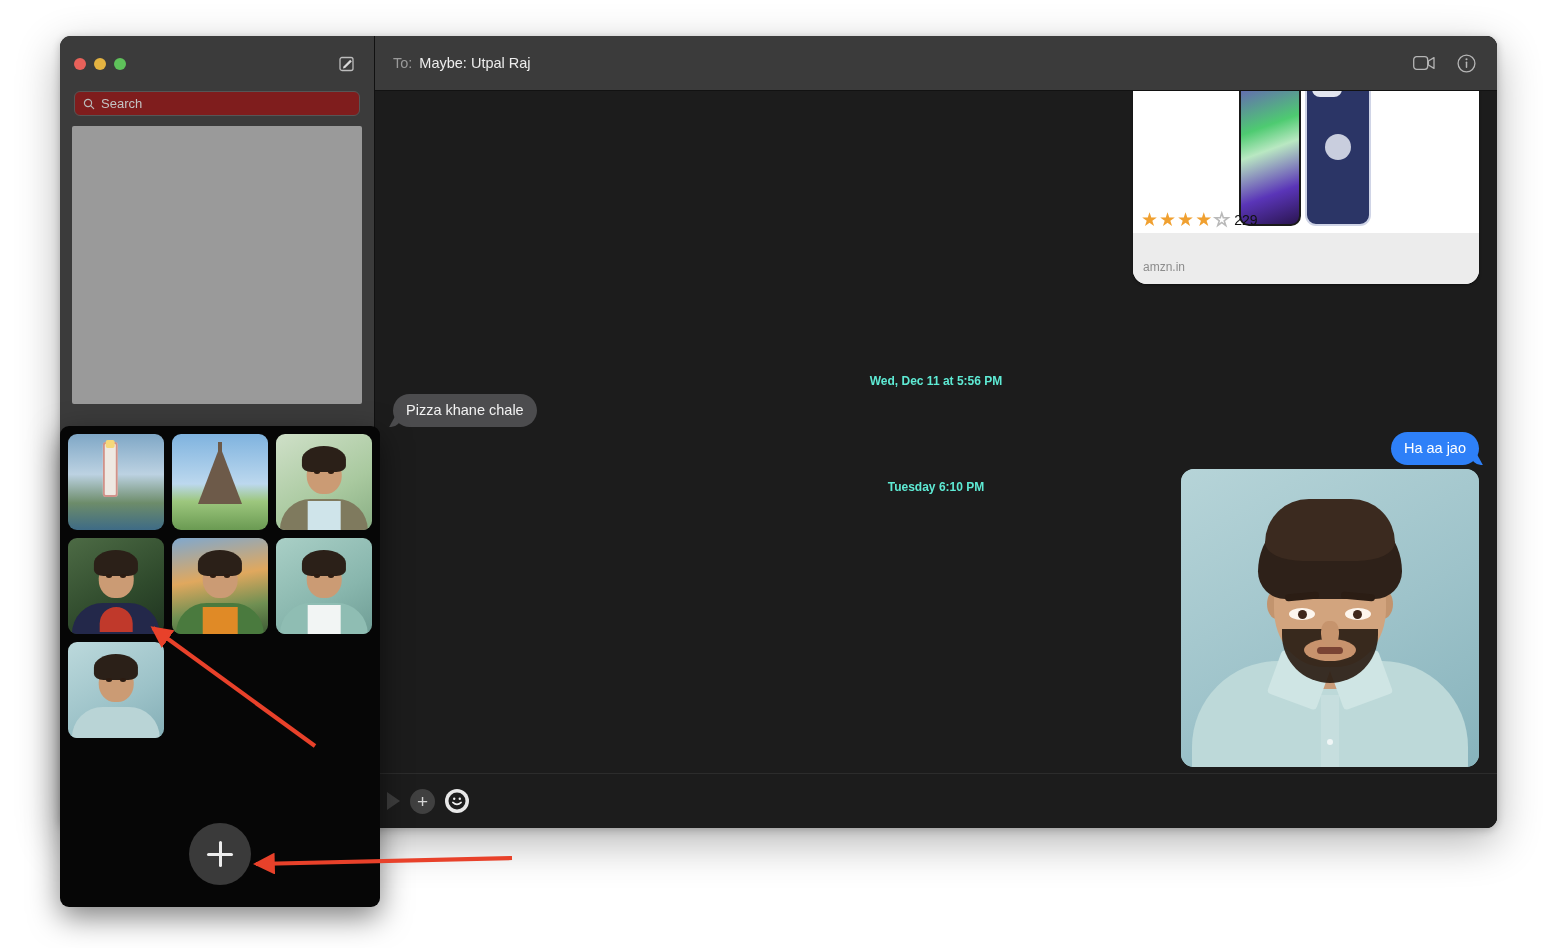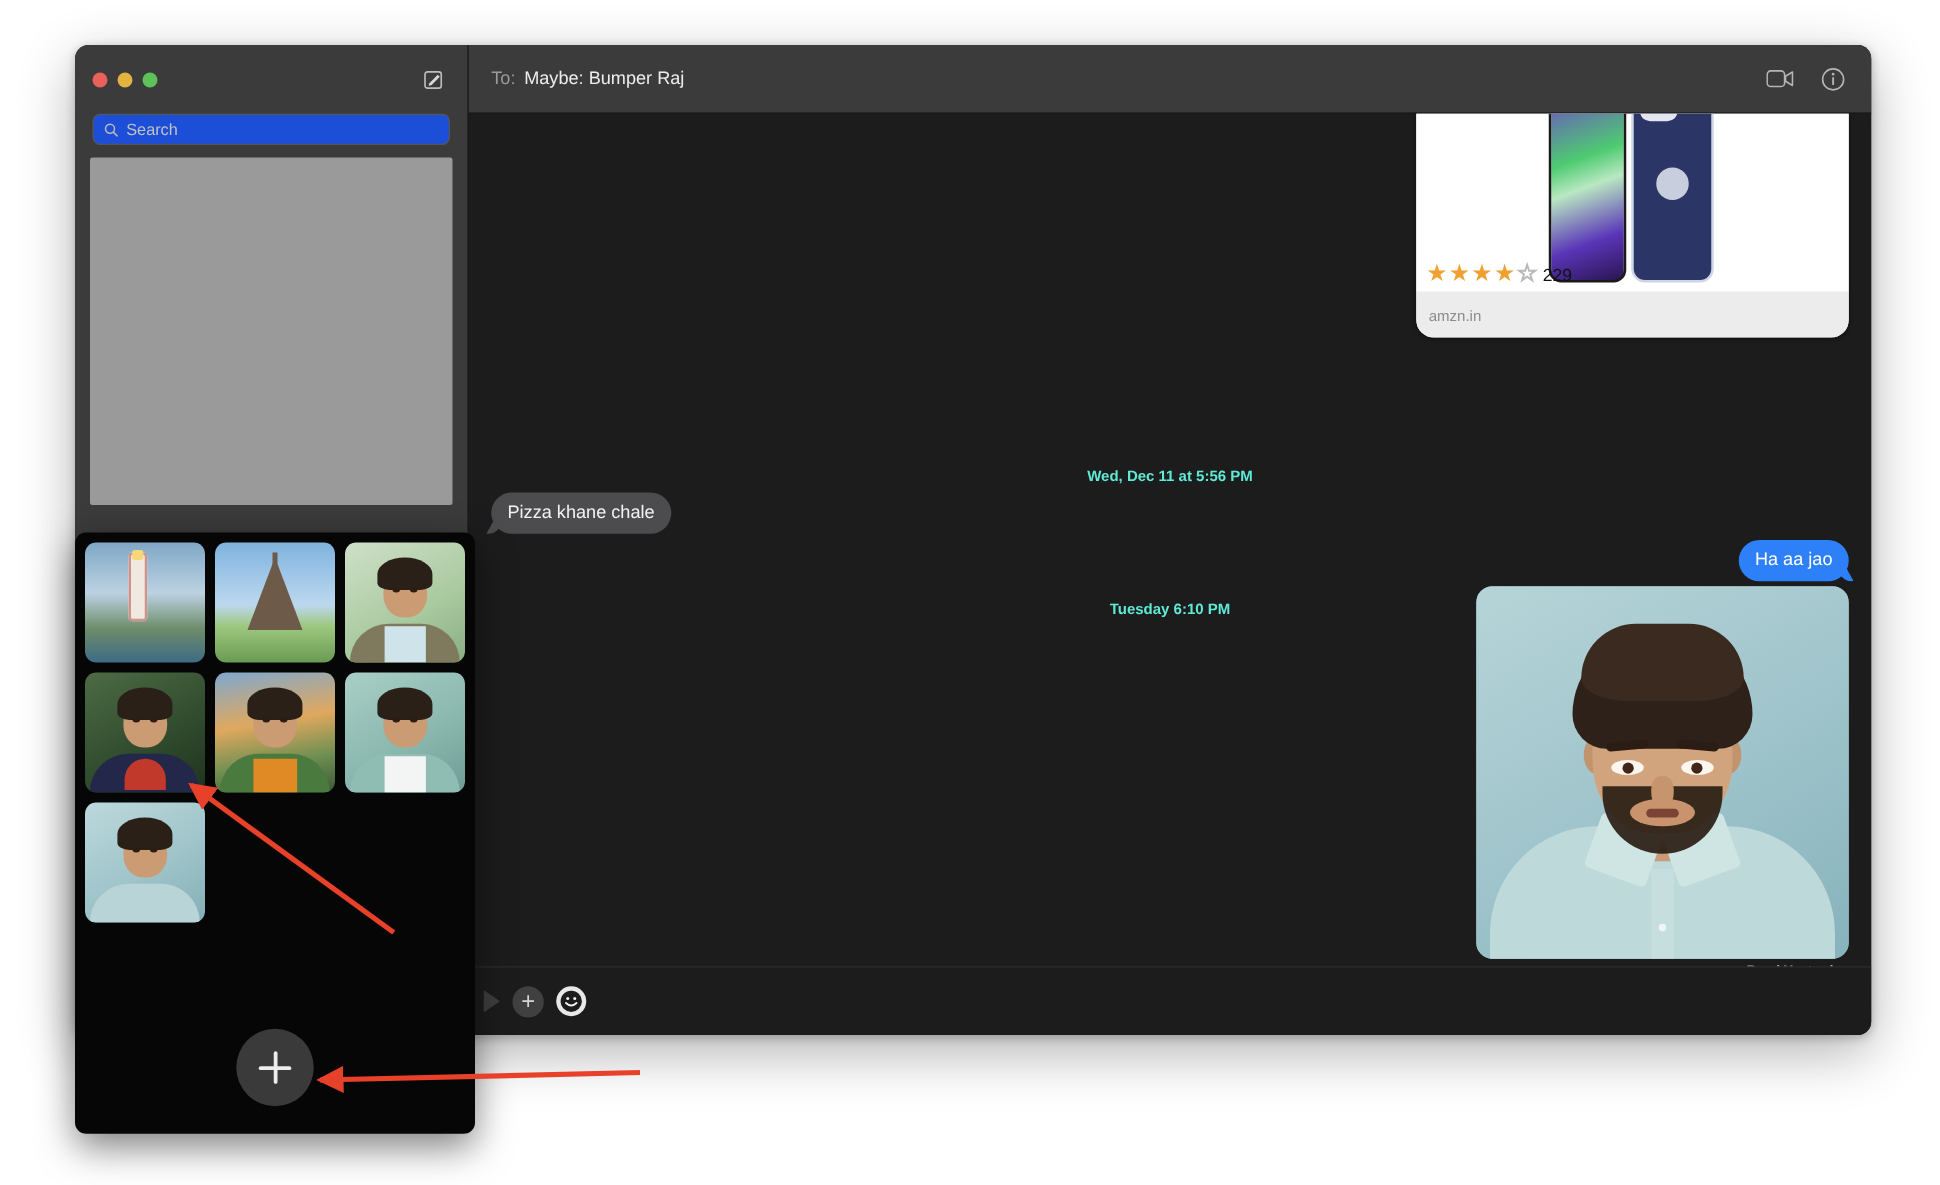--- a/index.html
+++ b/index.html
@@ -44,21 +44,21 @@
   .compose-btn {
     position: absolute; right: 14px; top: 50%;
     transform: translateY(-50%);
     width: 26px; height: 26px;
     border-radius: 5px;
     display: flex; align-items: center; justify-content: center;
   }
   .search-wrap { padding: 0 14px 10px 14px; }
   .search-box {
     height: 25px;
-    background: #1d4ed8;
+    background: #7f1d1d;
     border: 1px solid #565656;
     border-radius: 6px;
     display: flex; align-items: center;
     gap: 6px; padding: 0 8px;
   }
   .search-box .txt { color: #c3c3c3; font-size: 13px; }
   .sidebar-list { flex: 1; padding: 0 12px; position: relative; }
   .redaction {
     width: 290px; height: 278px;
     background: #9a9a9a;
@@ -134,21 +134,21 @@
   }
   .lc-rating {
     position: absolute; left: 8px; bottom: 4px;
     display: flex; align-items: center; gap: 1px;
   }
   .star { font-size: 19px; line-height: 1; color: #f0a030; }
   .star.empty { color: #ffffff; -webkit-text-stroke: 1px #b9b9b9; }
   .rating-count { font-size: 14px; color: #111; margin-left: 3px; }
   .lc-body { background: #ececec; padding: 8px 10px 10px 10px; }
   .lc-title { font-size: 12.5px; font-weight: bold; color: #111; line-height: 1.33; }
-  .lc-domain { font-size: 12px; color: #8c8c8c; margin-top: 5px; }
+  .lc-domain { font-size: 12px; color: #8c8c8c; margin-top: 19px; }
 
   .timestamp {
     text-align: center;
     color: #5eead4;
     font-size: 12px;
     font-weight: bold;
   }
 
   .bubble-row { display: flex; }
   .bubble-row.incoming { justify-content: flex-start; }
@@ -361,21 +361,21 @@
 
       <div class="sidebar-list">
         <div class="redaction"></div>
       </div>
     </div>
 
     <div class="convo">
 
       <div class="convo-header">
         <span class="to-label">To:</span>
-        <span class="to-name">Maybe: Bumper Raj</span>
+        <span class="to-name">Maybe: Utpal Raj</span>
         <div class="header-actions">
           <div class="hicon">
             <svg width="22" height="14" viewBox="0 0 22 14" aria-hidden="true">
               <rect x="0.7" y="0.7" width="14" height="12.6" rx="3" fill="none" stroke="#b5b5b5" stroke-width="1.3"></rect>
               <path d="M15.4 5 L21 1.6 L21 12.4 L15.4 9 Z" fill="none" stroke="#b5b5b5" stroke-width="1.3" stroke-linejoin="round"></path>
             </svg>
           </div>
           <div class="hicon">
             <svg width="19" height="19" viewBox="0 0 19 19" aria-hidden="true">
               <circle cx="9.5" cy="9.5" r="8.4" fill="none" stroke="#b5b5b5" stroke-width="1.3"></circle>

